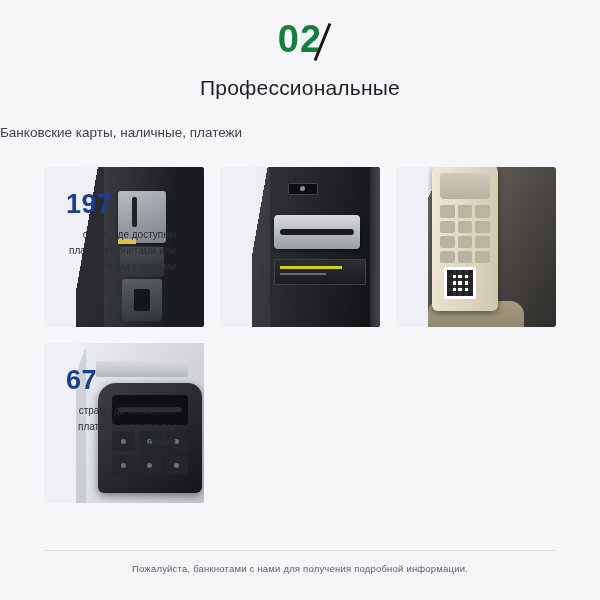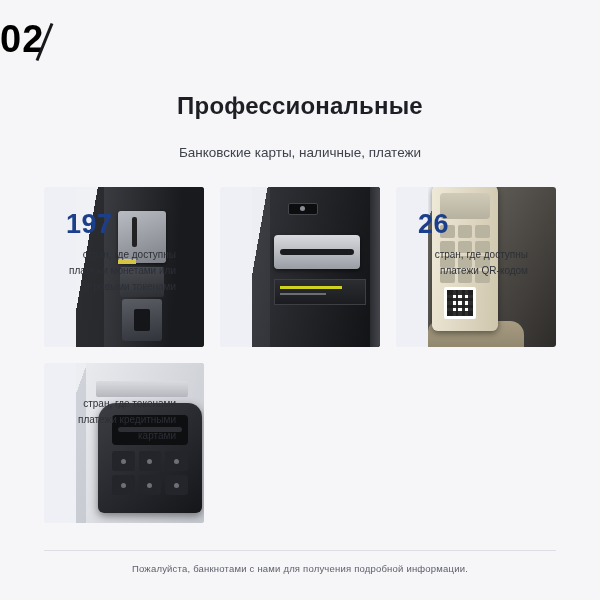--- a/index.html
+++ b/index.html
@@ -10,24 +10,24 @@
     overflow: hidden;
   }
   .page {
     position: relative;
     width: 600px; height: 600px;
     background: #f6f6f8;
   }
 
   
   .section-number {
-    text-align: left;
+    text-align: center;
     font-size: 38px;
     font-weight: bold;
-    color: #000000;
+    color: #15803d;
     letter-spacing: 1px;
     padding-top: 20px;
     line-height: 1;
     position: relative;
     display: block;
   }
   .num-wrap {
     position: relative;
     display: inline-block;
   }
@@ -35,31 +35,30 @@
     position: absolute;
     right: -2px;
     top: 2px;
     width: 3px;
     height: 40px;
     background: #17181c;
     transform: rotate(22deg);
   }
 
   .title {
-    margin-top: 32px;
+    margin-top: 16px;
     text-align: center;
-    font-size: 24px;
-    font-weight: bold;
+    font-size: 21px;
+    font-weight: normal;
     color: #1d1f24;
     line-height: 1.35;
     letter-spacing: 0.2px;
   }
   .subtitle {
     margin-top: 20px;
-    text-align: center;
     font-size: 13.5px;
     color: #3e424b;
     line-height: 1.7;
   }
 
   
   .grid {
     margin: 22px auto 0 auto;
     width: 512px;
     display: grid;
@@ -217,24 +216,20 @@
         <div class="p2-bill"></div>
         <div class="p2-billslot"></div>
         <div class="p2-label"></div>
         <div class="p2-labelline"></div>
         <div class="p2-labelline2"></div>
         <div class="p2-edge"></div>
       </div>
     </div>
 
     <div class="card">
-      <div class="card-text">
-        <div class="stat">26</div>
-        <div class="desc">стран, где доступны платежи QR-кодом</div>
-      </div>
       <div class="photo">
         <div class="p3-bg"></div>
         <div class="p3-base"></div>
         <div class="p3-body"></div>
         <div class="p3-screen"></div>
         <div class="p3-keys">
           <span></span>
             <span></span>
             <span></span>
           <span></span>
@@ -248,21 +243,22 @@
             <span></span>
         </div>
         <div class="p3-qr">
             <i></i>
           </div>
       </div>
     </div>
 
     <div class="card">
       <div class="card-text">
-        <div class="desc">стран, где токенами платежи кредитными картами</div>
+        <div class="stat">67</div>
+        <div class="desc">стран, где свяжитесь платежи кредитными картами</div>
       </div>
       <div class="photo">
         <div class="p4-bg"></div>
         <div class="p4-wall"></div>
         <div class="p4-strip"></div>
         <div class="p4-unit"></div>
         <div class="p4-slot">
             <i></i>
           </div>
         <div class="p4-pad">

